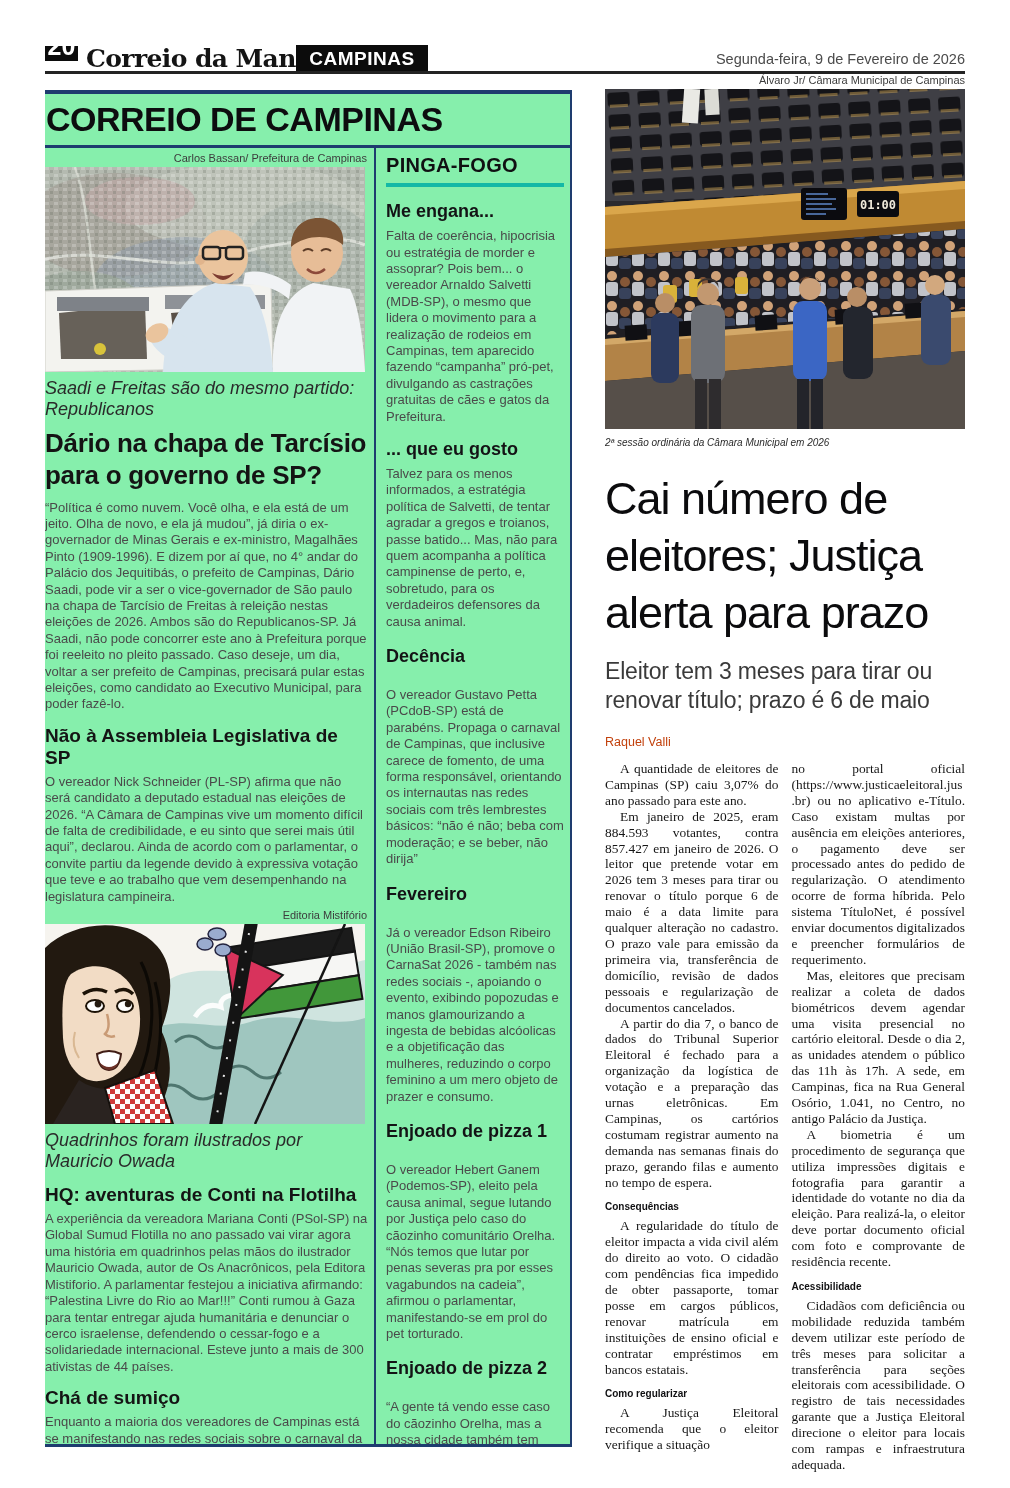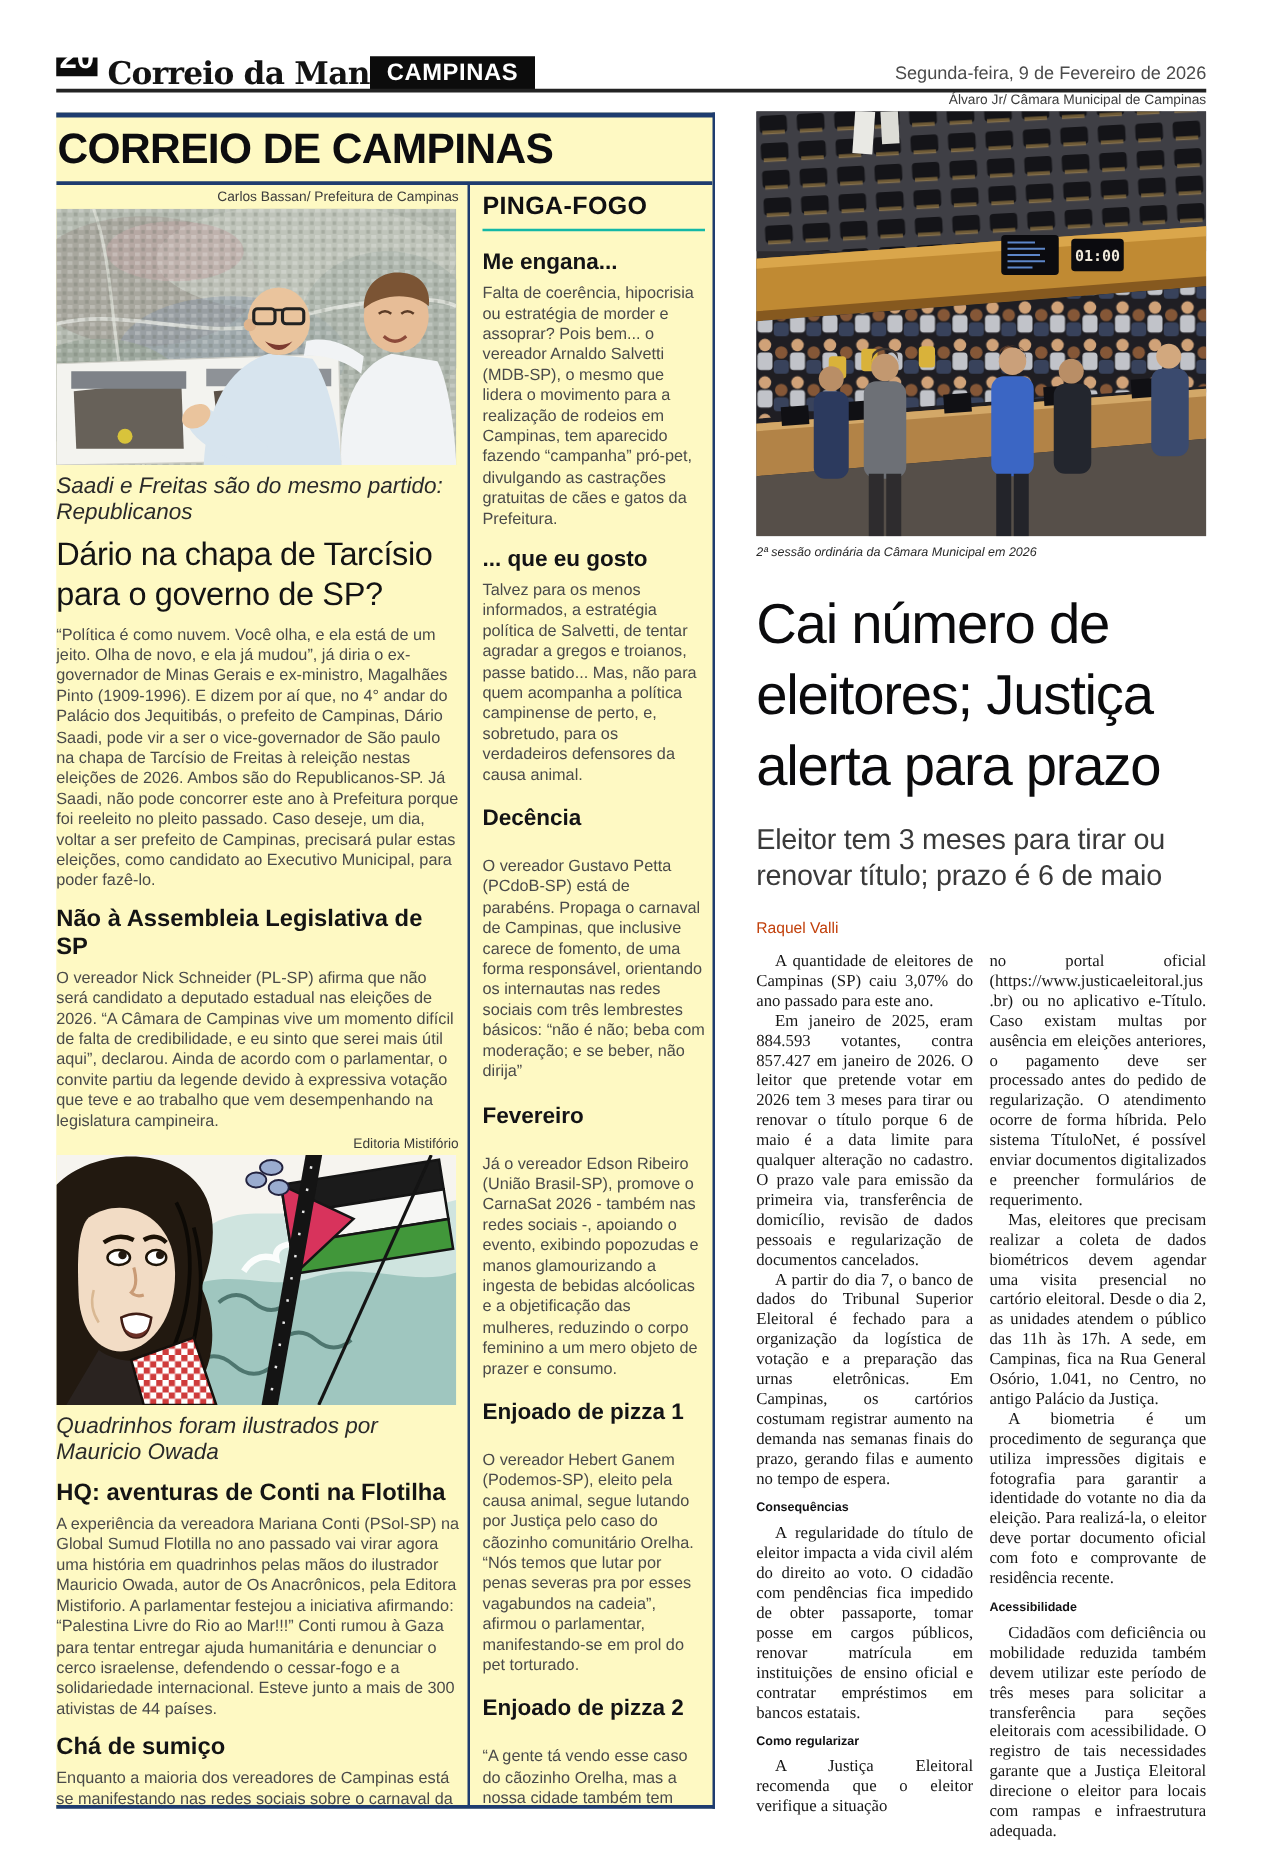--- a/index.html
+++ b/index.html
@@ -15,37 +15,37 @@
   .masthead{left:86px;top:44px;font-family:"DejaVu Serif",serif;font-size:25px;font-weight:700;
     letter-spacing:-0.6px;color:#141414;white-space:nowrap;}
   .section-box{left:296px;top:45px;width:132px;height:27px;background:#0c0c0c;color:#fff;
     font-weight:700;font-size:19px;letter-spacing:.5px;display:flex;align-items:center;justify-content:center;}
   .dateline{right:45px;top:51px;font-size:14.5px;color:#4b4b4b;}
   .head-rule{left:45px;top:71px;width:920px;height:3px;background:#232323;}
 
   
   .leftbox{left:45px;top:90px;width:527px;height:1357px;box-sizing:border-box;
     border-top:4px solid #1e3c6f;border-bottom:3px solid #1e3c6f;border-right:2px solid #1e3c6f;
-    overflow:hidden;background:#fef9c3;}
+    overflow:hidden;background:#86efac;}
   .cdc-title{font-size:34px;font-weight:800;letter-spacing:-0.5px;margin:6px 0 0 1px;color:#0d0d0f;line-height:1.15;}
   .cdc-rule{height:3px;background:#1e3c6f;margin-top:6px;}
   .cdc-row{display:flex;}
   .cdc-left{width:323px;flex:none;}
   .cdc-right{flex:1;border-left:2px solid #1e3c6f;margin-left:6px;padding:0 6px 0 10px;}
 
   .credit{text-align:right;font-size:11px;font-weight:400;color:#3c3c3c;margin:4px 1px 3px;}
   .caption{font-style:italic;font-size:18px;font-weight:500;color:#2a2a2a;margin:6px 0 8px;}
   .photo-frame svg{display:block;}
 
-  h2.story{font-size:26px;line-height:1.22;font-weight:400;color:#141414;margin:8px 0 8px;letter-spacing:-0.3px;}
+  h2.story{font-size:26px;line-height:1.22;font-weight:700;color:#141414;margin:8px 0 8px;letter-spacing:-0.3px;}
   h3.story{font-size:19px;font-weight:700;color:#141414;margin:12px 0 5px;}
   p.sbody{font-size:13px;line-height:16.4px;color:#4a4a4a;margin:0;}
 
   .pf-title{font-size:20px;font-weight:800;letter-spacing:.3px;margin:6px 0 0;color:#101012;
-    padding-bottom:6px;border-bottom:2px solid #14b8a6;}
+    padding-bottom:6px;border-bottom:4px solid #14b8a6;}
   .pf-item h4{font-size:18px;font-weight:700;margin:14px 0 6px;color:#131315;}
   .pf-item h4.gap{margin:16px 0 20px;}
   .pf-item p{font-size:13px;line-height:16.4px;color:#4a4a4a;margin:0;}
 
   
   .main-col{left:605px;top:74px;width:360px;}
   .main-col .credit{margin:0 0 3px;}
   .main-caption{margin:8px 0 22px;font-size:10px;}
   .main-headline{font-size:45px;line-height:57px;font-weight:400;letter-spacing:-1px;color:#0b0b0d;margin:4px 0 16px;}
   .main-deck{font-size:23px;line-height:29px;font-weight:400;color:#3a3a3a;margin:0 0 20px;letter-spacing:-0.2px;}

